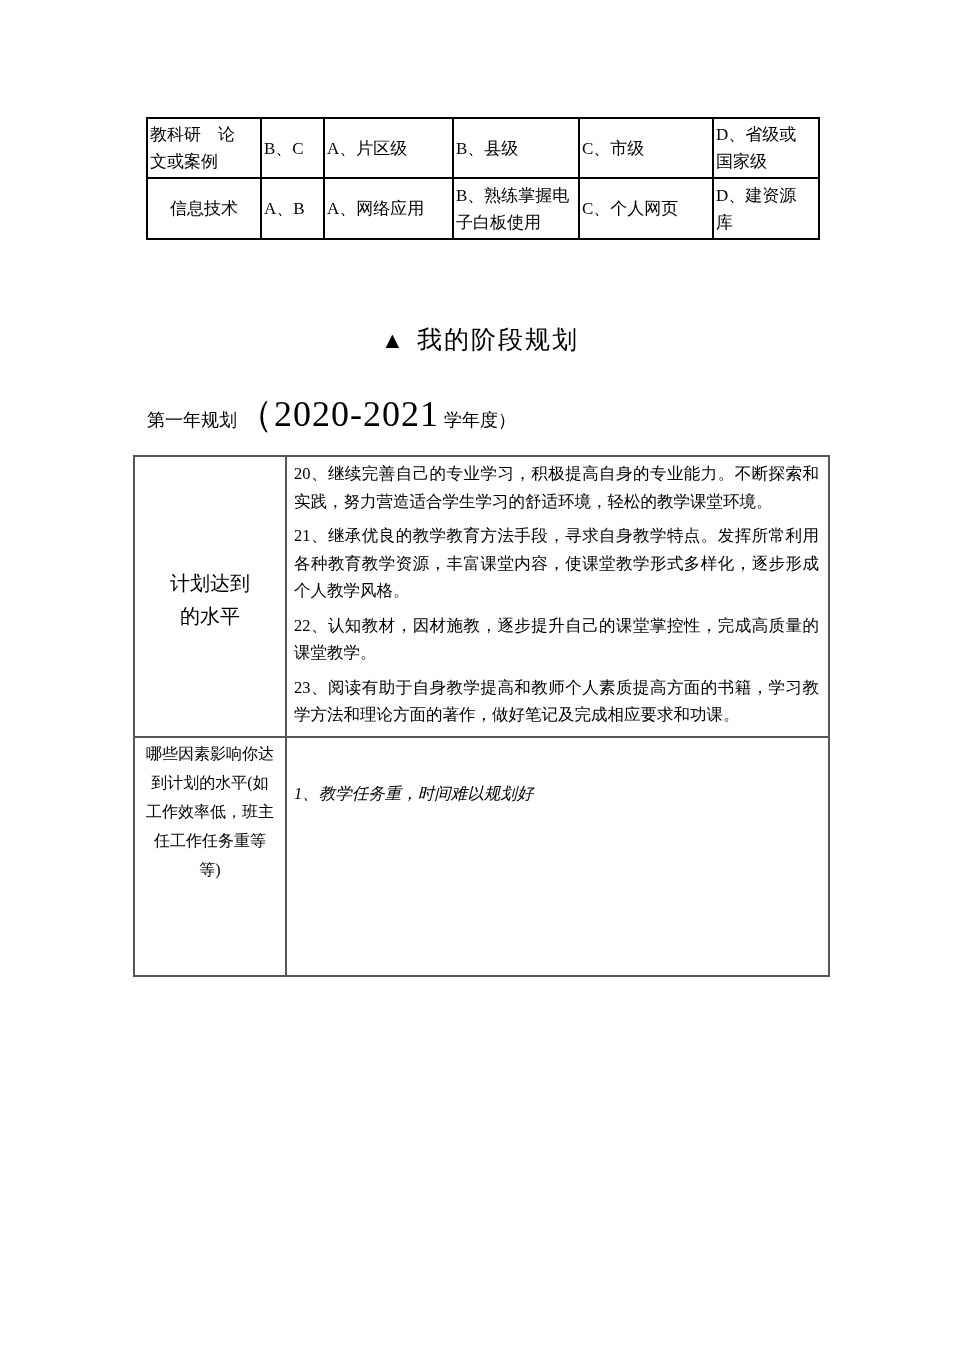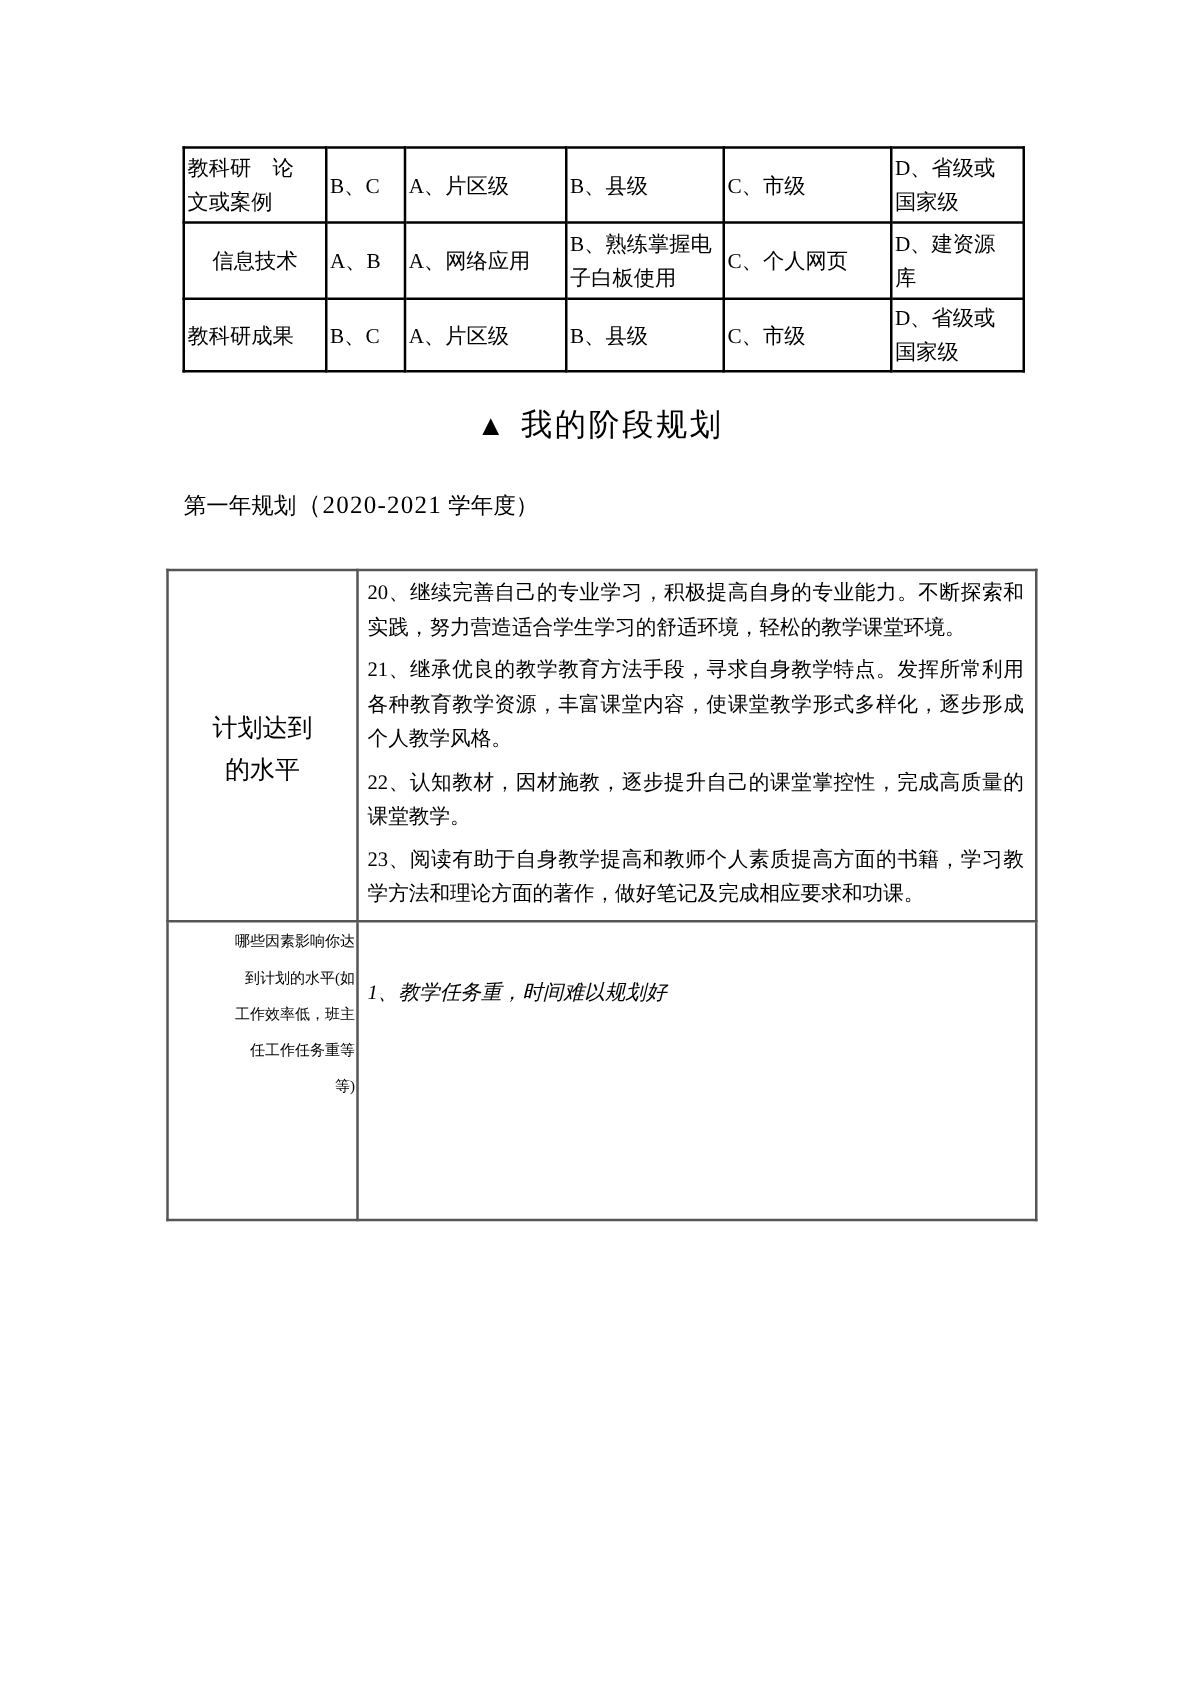--- a/index.html
+++ b/index.html
@@ -41,21 +41,21 @@
   .section-heading .triangle {
     font-size: 23px; letter-spacing: 0; margin-right: 13px;
   }
 
   
   .subtitle {
     position: absolute; left: 147px; top: 390px;
     font-size: 18px; white-space: nowrap;
   }
   .subtitle .years {
-    font-size: 20px;
+    font-size: 36px;
     font-family: "Liberation Serif", "DejaVu Serif", serif;
     letter-spacing: 1px;
   }
   .subtitle .suffix { margin-left: 5px; margin-top: 37px; }
 
   
   .plan-table {
     position: absolute; left: 133px; top: 455px;
     border-collapse: collapse; table-layout: fixed;
     width: 695px;
@@ -75,22 +75,22 @@
     white-space: pre-line;
   }
   .level-content { padding: 3px 9px 0 7px; }
   .level-content p {
     margin: 0 0 7px 0;
     font-size: 16.5px; line-height: 27.5px;
     text-align: justify;
   }
   .factors-label {
     vertical-align: middle;
-    text-align: right;
-    font-size: 12px; line-height: 29px;
+    text-align: center;
+    font-size: 16px; line-height: 29px;
     white-space: pre-line;
     padding-bottom: 28px;
   }
   .factors-content {
     padding: 42px 9px 0 7px;
     font-size: 16.5px; line-height: 27px; font-style: italic;
   }
 </style>
 </head>
 <body>
@@ -118,29 +118,20 @@
     <tr>
       <td class="c-center">信息技术</td>
       <td>A、B</td>
       <td>A、网络应用</td>
       <td>B、熟练掌握电
 子白板使用</td>
       <td>C、个人网页</td>
       <td>D、建资源
 库</td>
     </tr>
-    <tr>
-      <td>教科研成果</td>
-      <td>B、C</td>
-      <td>A、片区级</td>
-      <td>B、县级</td>
-      <td>C、市级</td>
-      <td>D、省级或
-国家级</td>
-    </tr>
   </tbody>
 </table>
 
 <div class="section-heading">
   <span class="triangle">▲</span><span>我的阶段规划</span>
 </div>
 
 <div class="subtitle">
   <span class="prefix">第一年规划</span><span class="years">（2020-2021</span><span class="suffix">学年度）</span>
 </div>

